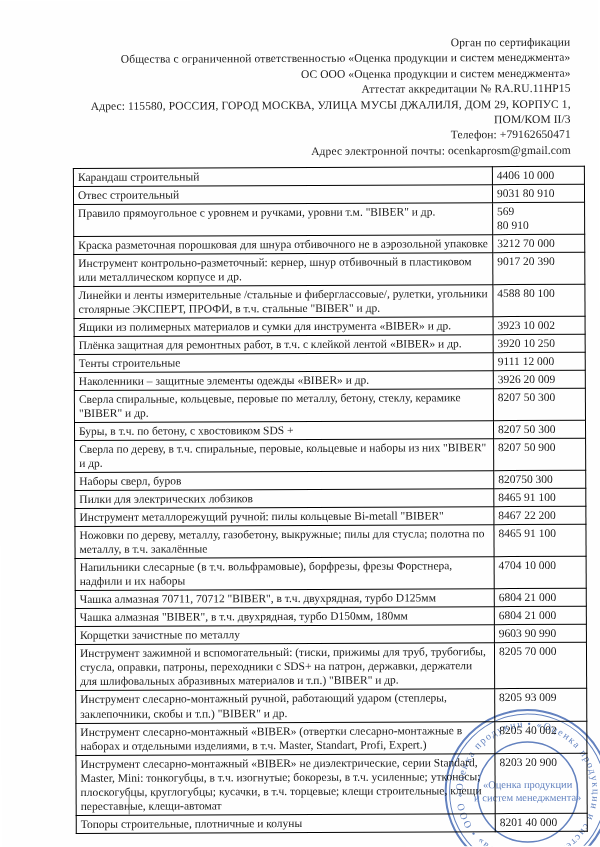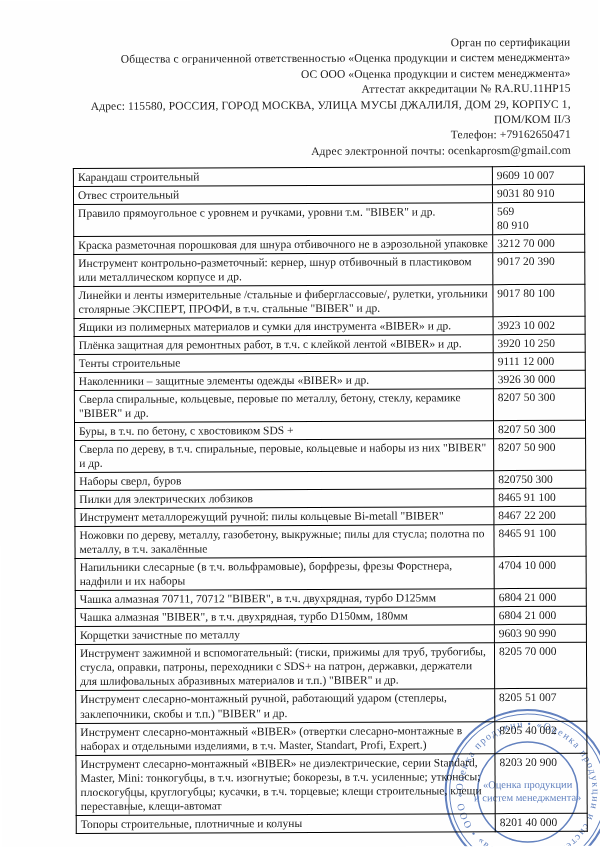--- a/index.html
+++ b/index.html
@@ -83,58 +83,58 @@
     <div>ПОМ/КОМ II/3</div>
     <div>Телефон: +79162650471</div>
     <div>Адрес электронной почты: ocenkaprosm@gmail.com</div>
   </div>
 
   <div class="table-wrap">
     <table class="products">
       <tbody>
           <tr>
       <td class="desc">Карандаш строительный</td>
-      <td class="code">9609 10 007</td>
+      <td class="code">4406 10 000</td>
     </tr>
           <tr>
       <td class="desc">Отвес строительный</td>
       <td class="code">9031 80 910</td>
     </tr>
           <tr>
       <td class="desc">Правило прямоугольное с уровнем и ручками, уровни т.м. "BIBER" и др.</td>
       <td class="code">569
 80 910</td>
     </tr>
           <tr>
       <td class="desc">Краска разметочная порошковая для шнура отбивочного не в аэрозольной упаковке</td>
       <td class="code">3212 70 000</td>
     </tr>
           <tr>
       <td class="desc">Инструмент контрольно-разметочный: кернер, шнур отбивочный в пластиковом или металлическом корпусе и др.</td>
       <td class="code">9017 20 390</td>
     </tr>
           <tr>
       <td class="desc">Линейки и ленты измерительные /стальные и фиберглассовые/, рулетки, угольники столярные ЭКСПЕРТ, ПРОФИ, в т.ч. стальные "BIBER" и др.</td>
-      <td class="code">9017 80 100</td>
+      <td class="code">4588 80 100</td>
     </tr>
           <tr>
       <td class="desc">Ящики из полимерных материалов и сумки для инструмента «BIBER» и др.</td>
       <td class="code">3923 10 002</td>
     </tr>
           <tr>
       <td class="desc">Плёнка защитная для ремонтных работ, в т.ч. с клейкой лентой «BIBER» и др.</td>
       <td class="code">3920 10 250</td>
     </tr>
           <tr>
       <td class="desc">Тенты строительные</td>
       <td class="code">9111 12 000</td>
     </tr>
           <tr>
       <td class="desc">Наколенники – защитные элементы одежды «BIBER» и др.</td>
-      <td class="code">3926 30 000</td>
+      <td class="code">3926 20 009</td>
     </tr>
           <tr>
       <td class="desc">Сверла спиральные, кольцевые, перовые по металлу, бетону, стеклу, керамике "BIBER" и др.</td>
       <td class="code">8207 50 300</td>
     </tr>
           <tr>
       <td class="desc">Буры, в т.ч. по бетону, с хвостовиком SDS +</td>
       <td class="code">8207 50 300</td>
     </tr>
           <tr>
@@ -172,21 +172,21 @@
           <tr>
       <td class="desc">Корщетки зачистные по металлу</td>
       <td class="code">9603 90 990</td>
     </tr>
           <tr>
       <td class="desc">Инструмент зажимной и вспомогательный: (тиски, прижимы для труб, трубогибы, стусла, оправки, патроны, переходники с SDS+ на патрон, державки, держатели для шлифовальных абразивных материалов и т.п.) "BIBER" и др.</td>
       <td class="code">8205 70 000</td>
     </tr>
           <tr>
       <td class="desc">Инструмент слесарно-монтажный ручной, работающий ударом (степлеры, заклепочники, скобы и т.п.) "BIBER" и др.</td>
-      <td class="code">8205 51 007</td>
+      <td class="code">8205 93 009</td>
     </tr>
           <tr>
       <td class="desc">Инструмент слесарно-монтажный «BIBER» (отвертки слесарно-монтажные в наборах и отдельными изделиями, в т.ч. Master, Standart, Profi, Expert.)</td>
       <td class="code">8205 40 002</td>
     </tr>
           <tr>
       <td class="desc">Инструмент слесарно-монтажный «BIBER» не диэлектрические, серии Standard, Master, Mini: тонкогубцы, в т.ч. изогнутые; бокорезы, в т.ч. усиленные; утконосы; плоскогубцы, круглогубцы; кусачки, в т.ч. торцевые; клещи строительные, клещи переставные, клещи-автомат</td>
       <td class="code">8203 20 900</td>
     </tr>
           <tr>

